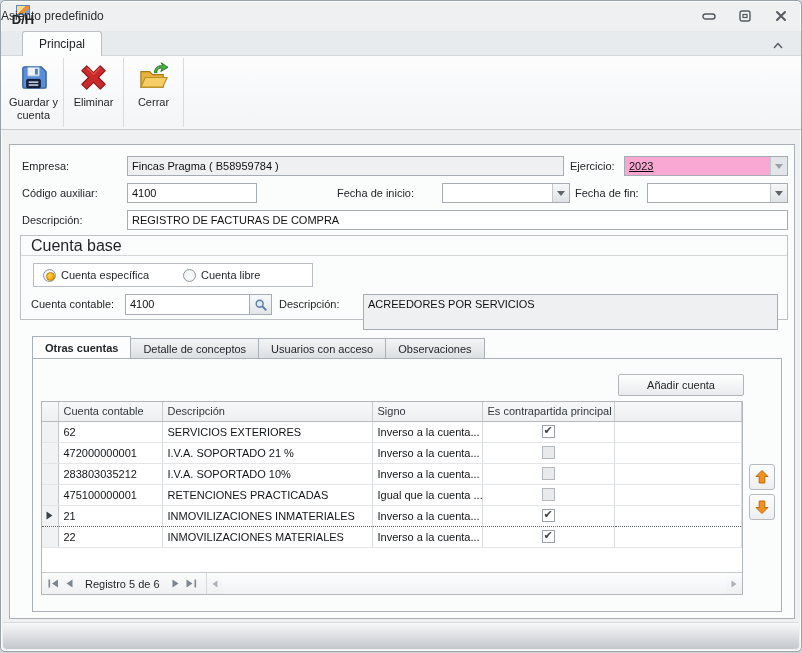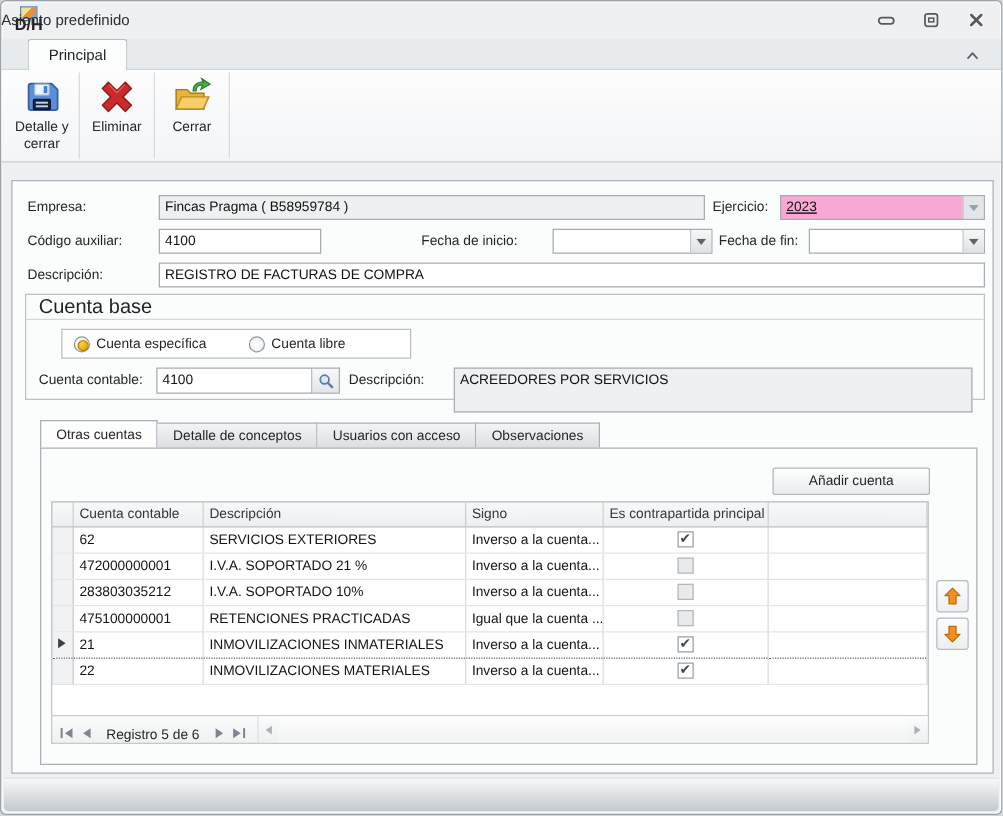--- a/index.html
+++ b/index.html
@@ -44,36 +44,36 @@
   .combo { position:absolute; height:20px; border:1px solid #a5acb3; background:#fff; display:flex; }
   .combo .val { flex:1; font-size:11px; line-height:18px; padding:0 4px; color:#111; }
   .combo .btn { width:17px; border-left:1px solid #c3c8cc; background:linear-gradient(#f6f7f8,#dfe2e5);
     display:flex; align-items:center; justify-content:center; cursor:pointer; }
   .combo.disabled { background:#f9a8d4;text-decoration:underline; }
   .combo.disabled .btn { background:#e3e6e9; }
 
   
   .groupbox { position:absolute; left:10px; top:90px; width:768px; height:85px; border:1px solid #bcc1c6; background:#fbfcfc; }
   .groupbox .gtitle { height:20px; line-height:20px; padding-left:10px; font-size:16px; color:#1e2225; border-bottom:1px solid #d3d7da; }
-  .radio-box { position:absolute; left:28px; top:27px; width:280px; height:24px; background:#fff; border:1px solid #b9bec4;
+  .radio-box { position:absolute; left:12px; top:27px; width:280px; height:24px; background:#fff; border:1px solid #b9bec4;
     display:flex; align-items:center; gap:34px; padding-left:9px; }
   .radio-item { display:flex; align-items:center; gap:5px; cursor:pointer; font-size:11px; color:#1e2225; }
   .radio { width:13px; height:13px; border-radius:50%; border:1px solid #8e979e;
     background:radial-gradient(#ffffff,#e9ecee); position:relative; }
   .radio.on::after { content:""; position:absolute; left:2px; top:2px; width:7px; height:7px; border-radius:50%;
     background:radial-gradient(circle at 35% 35%, #ffd34d, #f0a500 70%); border:1px solid #c07f00; }
   .search-btn { position:absolute; width:22px; height:21px; border:1px solid #a5acb3; border-left:none;
     background:linear-gradient(#f7f8f9,#e3e6e9); display:flex; align-items:center; justify-content:center; cursor:pointer; }
 
   
   .tabs { position:absolute; left:22px; top:191px; height:23px; display:flex; align-items:flex-end; }
   .tab { height:21px; padding:0 12px; font-size:11px; color:#23272b; line-height:20px;
     background:linear-gradient(#f3f4f5,#dcdfe2); border:1px solid #a9b0b7; border-left:none; cursor:pointer; }
   .tab:first-child { border-left:1px solid #a9b0b7; }
-  .tab.active { height:23px; background:#fdfdfe; border-bottom:1px solid #fdfdfe; line-height:22px; border-left:1px solid #a9b0b7; }
+  .tab.active { height:23px; background:#fdfdfe; border-bottom:1px solid #fdfdfe; line-height:22px; border-left:1px solid #a9b0b7;font-weight:bold; }
 
   .panel { position:absolute; left:22px; top:213px; width:750px; height:254px; background:#fbfcfc; border:1px solid #a9b0b7; }
 
   .add-btn { position:absolute; left:585px; top:15px; width:126px; height:22px; border:1px solid #b1b6bb; border-radius:2px;
     background:linear-gradient(#fefefe,#e9ebed); font-size:11px; color:#1e2225; display:flex; align-items:center; justify-content:center; cursor:pointer; }
 
   
   .grid { position:absolute; left:8px; top:42px; width:702px; height:194px; border:1px solid #b2b7bc; background:#fff;
     display:flex; flex-direction:column; }
   table { border-collapse:collapse; table-layout:fixed; width:100%; }
@@ -88,21 +88,21 @@
   .gcheck { display:inline-block; width:13px; height:13px; border:1px solid #9aa1a7; background:#fff; vertical-align:middle; position:relative; }
   .gcheck.unchecked { background:#e8eaec; border-color:#b3b9be; }
   .gcheck.checked::after { content:"\2714"; position:absolute; left:1px; top:-2px; font-size:11px; color:#3f464c; }
   tr .rowmark { display:none; }
   tr.sel .rowmark { display:inline-block; }
 
   .grid-fill { flex:1; background:#fff; }
 
   
   .navbar { height:22px; border-top:1px solid #c6cacd; background:linear-gradient(#fafbfb,#eff1f2);
-    display:flex; align-items:flex-end; padding-left:3px; }
+    display:flex; align-items:center; padding-left:3px; }
   .nav-ico { width:16px; height:16px; display:flex; align-items:center; justify-content:center; cursor:pointer; }
   .nav-text { font-size:11px; color:#1e2225; padding:0 8px; }
   .hscroll { flex:1; align-self:stretch; margin-left:6px; display:flex; align-items:stretch; border-left:1px solid #d7dadd; }
   .sarrow { width:16px; display:flex; align-items:center; justify-content:center; background:linear-gradient(#fbfcfc,#eef0f1); cursor:pointer; }
   .strack { flex:1; background:linear-gradient(#fdfdfe,#f1f3f4); }
 
   
   .move-btn { position:absolute; left:716px; width:26px; height:26px; border:1px solid #b5babf; border-radius:3px;
     background:linear-gradient(#fcfdfd,#eceeF0); display:flex; align-items:center; justify-content:center; cursor:pointer; }
 
@@ -153,21 +153,21 @@
   <div class="ribbon">
     <div class="rbtn">
       <svg width="31" height="31" viewBox="0 0 32 32">
         <path d="M5 7 a2 2 0 0 1 2-2 h17 l5 5 v15 a2 2 0 0 1 -2 2 H7 a2 2 0 0 1 -2-2 z" fill="#5b8dd9" stroke="#33619f" stroke-width="1.4"></path>
         <rect x="10" y="5.5" width="12" height="9" rx="0.8" fill="#eef4fb" stroke="#9db8d8"></rect>
         <rect x="17.5" y="7" width="3" height="6" fill="#4a7fd0"></rect>
         <rect x="9" y="18" width="14" height="8.5" rx="0.8" fill="#16233c" stroke="#0d1830"></rect>
         <rect x="11" y="20" width="10" height="1.6" fill="#c8d3e4"></rect>
         <rect x="11" y="23" width="10" height="1.6" fill="#c8d3e4"></rect>
       </svg>
-      <span class="lbl">Detalle y cerrar</span>
+      <span class="lbl">Guardar y cuenta</span>
     </div>
     <div class="rsep"></div>
     <div class="rbtn">
       <svg width="31" height="31" viewBox="0 0 32 32">
         <path d="M9 4 L16 11 L23 4 L28 9 L21 16 L28 23 L23 28 L16 21 L9 28 L4 23 L11 16 L4 9 Z" fill="#cc2a2a" stroke="#8e1c1c" stroke-width="1.2" stroke-linejoin="round"></path>
         <path d="M9.5 6 L16 12.5 L22.5 6" fill="none" stroke="#e96a5f" stroke-width="1.2" opacity="0.7"></path>
       </svg>
       <span class="lbl">Eliminar</span>
     </div>
     <div class="rsep"></div>

